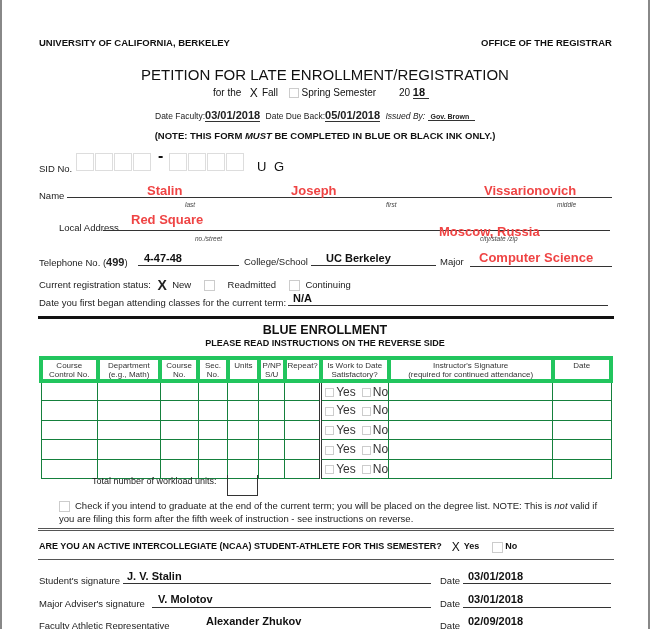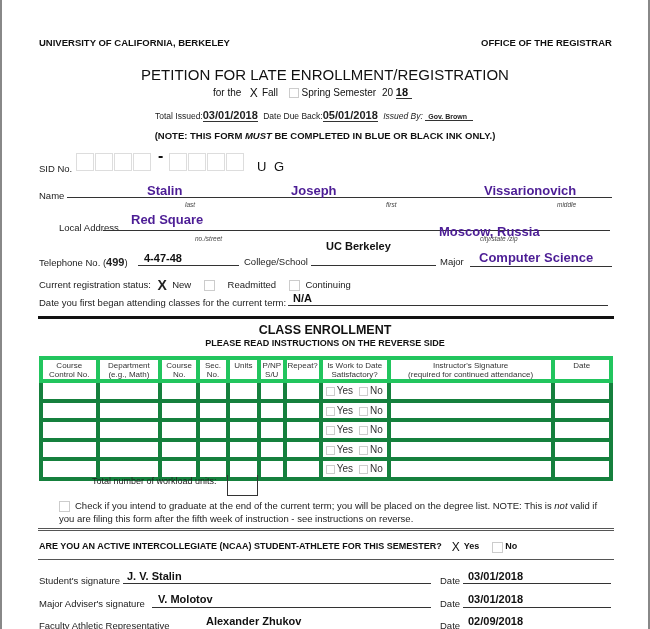--- a/index.html
+++ b/index.html
@@ -3,32 +3,32 @@
 <meta charset="utf-8">
 <style>
   * { box-sizing: border-box; margin: 0; padding: 0; }
   html, body { width: 650px; height: 629px; overflow: hidden; background: #fff; }
   body { font-family: "Liberation Sans", sans-serif; color: #111; position: relative; }
   .frame { position: absolute; left: 0; top: 0; width: 650px; height: 629px; border-left: 2px solid #888; border-right: 2px solid #888; }
   .abs { position: absolute; white-space: nowrap; }
   .hdr { font-size: 9.5px; font-weight: bold; }
   .title { font-size: 15px; left: 0; width: 650px; text-align: center; }
   .lbl { font-size: 9.5px; color: #222; }
-  .val { font-size: 13px; font-weight: bold; color: #4c1d95; }
+  .val { font-size: 13px; font-weight: bold; color: #ef4444; }
   .valsm { font-size: 11px; font-weight: bold; }
   .under { border-bottom: 1px solid #333; }
   .cap { font-size: 6.5px; font-style: italic; color: #444; }
   .cb { display: inline-block; width: 11px; height: 11px; border: 1px solid #ccc; vertical-align: middle; background: #fff; }
   .cbx { display: inline-block; font-size: 12px; font-weight: normal; vertical-align: middle; width: 11px; text-align: center; }
   .sidbox { position: absolute; top: 153px; width: 18px; height: 18px; border: 1px solid #ddd; }
   .thickline { position: absolute; left: 38px; width: 576px; height: 3px; background: #111; }
   .dbl { position: absolute; left: 38px; width: 576px; height: 3px; border-top: 1px solid #555; border-bottom: 1px solid #555; }
   table.enr { position: absolute; left: 39px; top: 356px; width: 574px; border-collapse: collapse; font-size: 8px; }
   table.enr th { font-weight: normal; color: #333; border: 4px solid #22c55e; vertical-align: top; text-align: center; height: 21px; line-height: 9px; padding-top: 1px; }
-  table.enr td { border: 4px solid #15803d; height: 19.5px; font-size: 10px; }
+  table.enr td { border: 1px solid #15803d; height: 19.5px; font-size: 12px; }
   table.enr td.yn { border-left: 3px double #333; padding-left: 3px; white-space: nowrap; color: #333; }
   table.enr th.yn { border-left: 3px double #333; }
   .yn .cb { width: 9px; height: 9px; margin-right: 2px; }
   .totalbox { position: absolute; left: 227px; top: 475px; width: 31px; height: 21px; border: 1px solid #333; border-top: none; }
   .para { font-size: 9.5px; color: #222; line-height: 13px; }
 </style>
 </head>
 <body>
 
 <div class="frame"></div>
@@ -36,26 +36,26 @@
 <div class="abs hdr" style="left:39px;top:37px;">UNIVERSITY OF CALIFORNIA, BERKELEY</div>
 <div class="abs hdr" style="left:481px;top:37px;">OFFICE OF THE REGISTRAR</div>
 <div class="abs title" style="top:66px;">PETITION FOR LATE ENROLLMENT/REGISTRATION</div>
 
 <div class="abs" style="left:213px;top:86px;font-size:10px;">
   <span>for the</span>
   <span class="cbx" style="margin-left:4px;">X</span>
   <span>Fall</span>
   <span class="cb" style="margin-left:8px;width:10px;height:10px;"></span>
   <span>Spring Semester</span>
-  <span style="margin-left:3px;">20</span>
+  <span style="margin-left:20px;">20</span>
   <span class="under" style="font-weight:bold;font-size:11px;padding-right:4px;">18</span>
 </div>
 
 <div class="abs" style="left:155px;top:109px;font-size:8.5px;color:#222;">
-  <span>Total Issued:</span><span class="valsm under">03/01/2018</span>
+  <span>Date Faculty:</span><span class="valsm under">03/01/2018</span>
   <span style="margin-left:3px;">Date Due Back:</span><span class="valsm under">05/01/2018</span>
   <span style="margin-left:3px;font-style:italic;">Issued By:</span>
   <span class="under" style="font-size:7px;font-weight:bold;padding:0 6px 0 3px;">Gov. Brown</span>
 </div>
 
 <div class="abs" style="left:0;width:650px;text-align:center;top:130px;font-size:9.5px;font-weight:bold;">
   <span>(NOTE: THIS FORM </span><i>MUST</i><span> BE COMPLETED IN BLUE OR BLACK INK ONLY.)</span>
 </div>
 
 <div class="abs lbl" style="left:39px;top:163px;">SID No.</div>
@@ -86,42 +86,42 @@
 <div class="abs cap" style="left:195px;top:235px;">no./street</div>
 <div class="abs cap" style="left:480px;top:235px;">city/state /zip</div>
 
 <div class="abs lbl" style="left:39px;top:256px;">
   <span>Telephone No. (</span><span style="font-size:11px;font-weight:bold;">499</span><span>)</span>
 </div>
 <div class="abs under" style="left:138px;top:252px;width:101px;height:14px;"></div>
 <div class="abs valsm" style="left:144px;top:252px;">4-47-48</div>
 <div class="abs lbl" style="left:244px;top:256px;">College/School</div>
 <div class="abs under" style="left:311px;top:252px;width:125px;height:14px;"></div>
-<div class="abs valsm" style="left:326px;top:240px;">UC Berkeley</div>
+<div class="abs valsm" style="left:326px;top:252px;">UC Berkeley</div>
 <div class="abs lbl" style="left:440px;top:256px;">Major</div>
 <div class="abs under" style="left:470px;top:252px;width:142px;height:15px;"></div>
 <div class="abs val" style="left:479px;top:250px;">Computer Science</div>
 
 <div class="abs lbl" style="left:39px;top:277px;">
   <span>Current registration status:</span>
   <span class="cbx" style="font-size:14px;font-weight:bold;margin-left:3px;">X</span>
   <span style="margin-left:2px;">New</span>
   <span class="cb" style="margin-left:10px;"></span>
   <span style="margin-left:10px;">Readmitted</span>
   <span class="cb" style="margin-left:10px;"></span>
   <span style="margin-left:3px;">Continuing</span>
 </div>
 
 <div class="abs lbl" style="left:39px;top:297px;">Date you first began attending classes for the current term:</div>
 <div class="abs under" style="left:288px;top:293px;width:320px;height:13px;"></div>
 <div class="abs valsm" style="left:293px;top:292px;">N/A</div>
 
 <div class="thickline" style="top:316px;"></div>
 
-<div class="abs" style="left:0;width:650px;text-align:center;top:323px;font-size:12.5px;font-weight:bold;">CLASS ENROLLMENT</div>
+<div class="abs" style="left:0;width:650px;text-align:center;top:323px;font-size:12.5px;font-weight:bold;">BLUE ENROLLMENT</div>
 <div class="abs" style="left:0;width:650px;text-align:center;top:338px;font-size:9px;font-weight:bold;">PLEASE READ INSTRUCTIONS ON THE REVERSE SIDE</div>
 
 <table class="enr">
   <colgroup>
     <col style="width:57px">
       <col style="width:63px">
       <col style="width:38px">
       <col style="width:30px">
       <col style="width:31px">
       <col style="width:26px">

